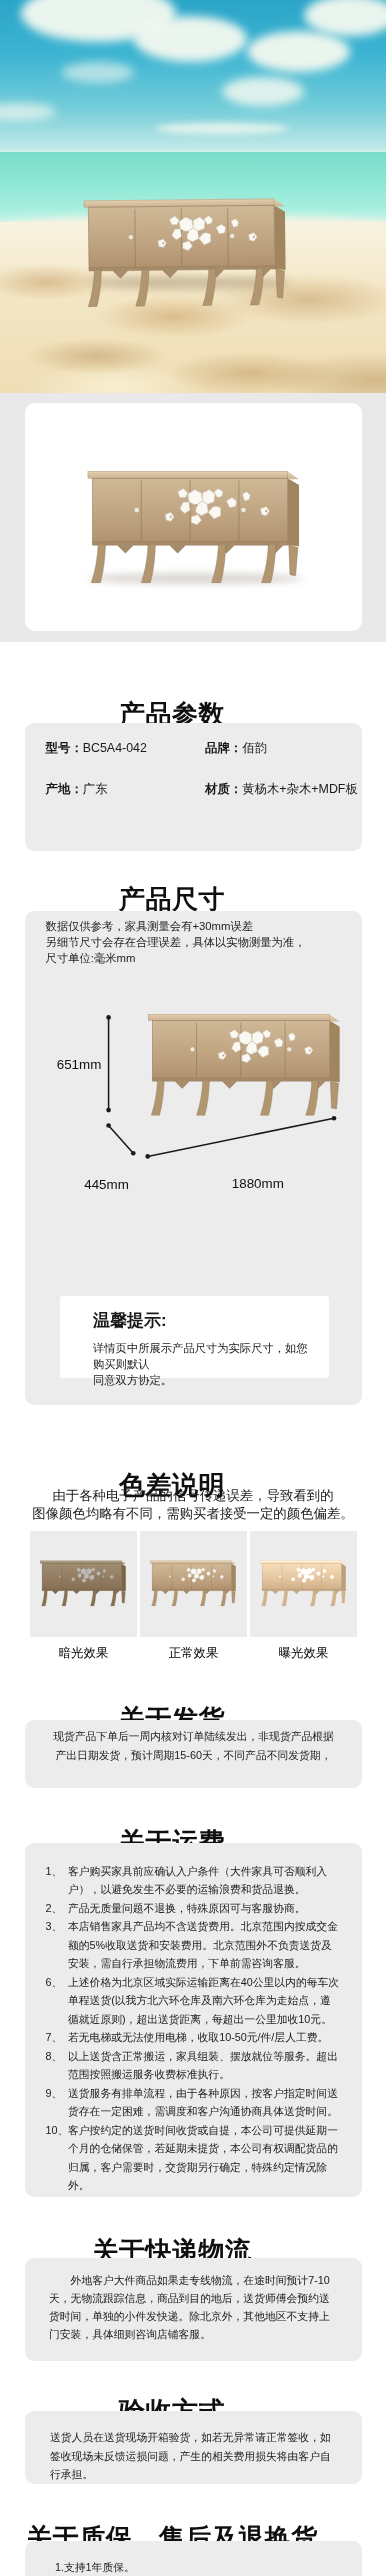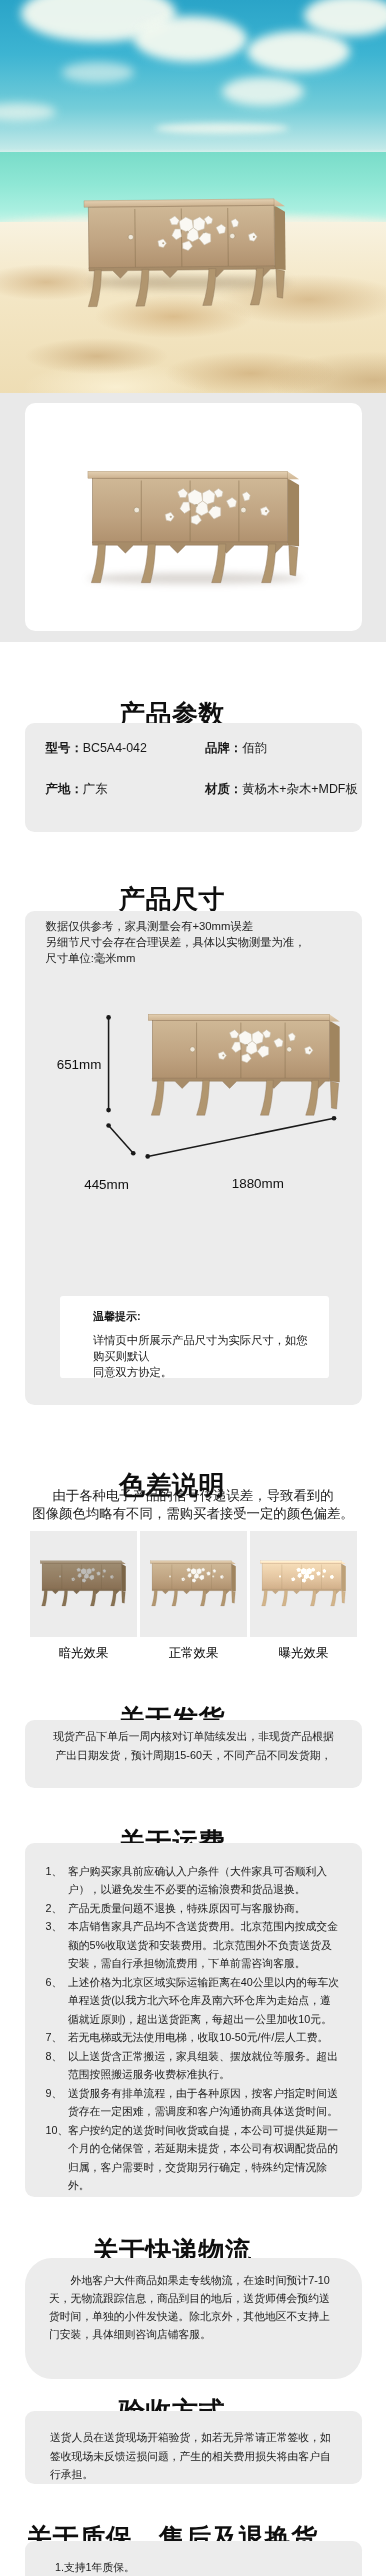--- a/index.html
+++ b/index.html
@@ -48,35 +48,35 @@
   .card-shadow{position:absolute;left:62px;top:170px;width:216px;height:11.3px;background:rgba(90,75,55,.22);
     border-radius:50%;filter:blur(3.6px);}
   .card-cab{position:absolute;left:55px;top:57px;width:227px;height:142px;}
 
   
   .sec-title{left:0;width:344px;text-align:center;font-size:26px;line-height:29px;
     font-weight:900;color:#0f0f0f;letter-spacing:0.5px;}
   .gcard{left:25px;width:337px;background:#ececec;border-radius:9.3px;box-sizing:border-box;}
 
   
-  .params-card{top:723px;height:109px;text-align:right;}
+  .params-card{top:723px;height:128px;text-align:right;}
   .prow{position:absolute;left:0;width:337px;font-size:12.4px;line-height:15.5px;white-space:nowrap;}
   .prow.r1{top:18px;} .prow.r2{top:59px;}
   .pcell{position:absolute;}
   .pc-l{left:20.6px;} .pc-r{left:180px;}
   .plabel{font-weight:bold;} .pvalue{font-weight:normal;}
 
   
   .dims-card{top:911px;height:494px;}
   .dims-notes{position:absolute;left:20.6px;top:7.2px;font-size:11.3px;line-height:16px;color:#222;}
   .dim-svg{position:absolute;left:5.2px;top:92px;width:327px;height:210px;}
   .dim-svg text{font-family:"Liberation Sans","DejaVu Sans",sans-serif;font-size:26px;fill:#111;}
   .tip-card{position:absolute;left:35px;top:385px;width:269px;height:82px;background:#ffffff;
     border-radius:3.1px;box-sizing:border-box;padding:13.4px 15.5px 0 33px;}
-  .tip-title{font-size:11px;font-weight:bold;}
+  .tip-title{font-size:17px;font-weight:bold;}
   .tip-line{font-size:11.3px;line-height:16px;margin-top:0;}
   .tip-lines{margin-top:7.2px;}
 
   
   .color-desc{left:0;top:1487px;width:386px;text-align:center;font-size:13.4px;font-weight:normal;line-height:17.5px;}
   .variants{left:30px;top:1531px;width:327px;height:106px;display:flex;justify-content:space-between;}
   .vbox{width:107px;height:106px;background:#ececec;position:relative;}
   .vbox svg{position:absolute;left:7.2px;top:25px;width:92px;height:58px;}
   .v-dark svg{filter:brightness(.76) saturate(1.05);}
   .v-bright svg{filter:brightness(1.2) saturate(.9);}
@@ -86,21 +86,21 @@
   
   .shipping-card{top:1720px;height:68px;padding-top:7.2px;text-align:center;font-size:10.8px;line-height:18.5px;}
 
   
   .freight-card{top:1843px;height:354px;padding:18.5px 21.6px 0 0;}
   .freight-list{margin:0;padding:0;list-style:none;}
   .fitem{position:relative;padding-left:43px;font-size:10.8px;line-height:18.5px;}
   .fnum{position:absolute;left:20.6px;top:0;}
 
   
-  .logistics-card{top:2258px;height:121px;padding:13px 24px 0 24px;border-radius:27px;}
+  .logistics-card{top:2258px;height:103px;padding:13px 24px 0 24px;}
   .logistics-card p{margin:0;font-size:10.8px;line-height:18px;text-indent:2em;}
   .accept-card{top:2411px;height:73px;padding:17px 26px 0 25px;}
   .accept-card p{margin:0;font-size:10.8px;line-height:18.5px;}
 
   
   .warranty-card{top:2541px;height:134px;padding:17px 20.6px 0 30px;}
   .witem{font-size:10.8px;line-height:18px;padding-left:0.7em;text-indent:-0.7em;}
 </style>
 </head>
 <body>

